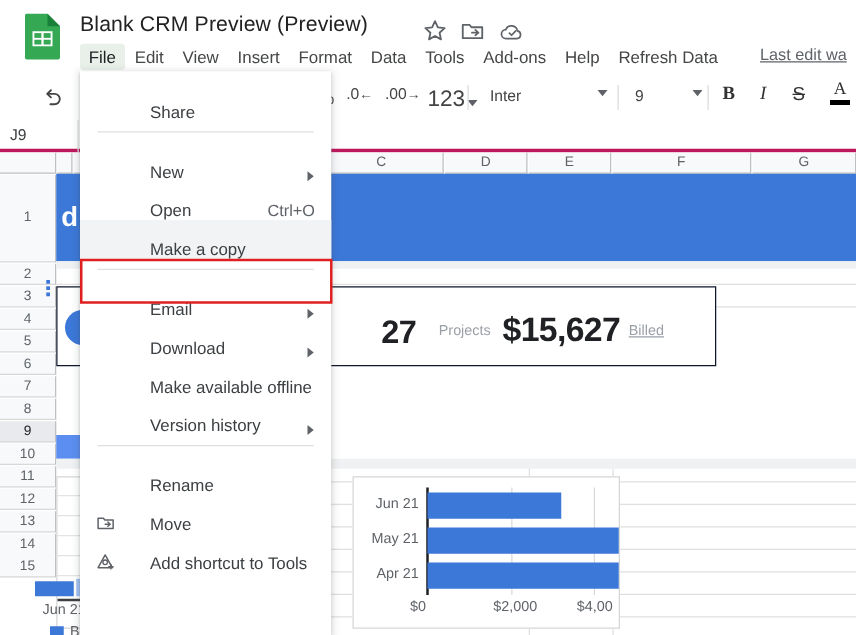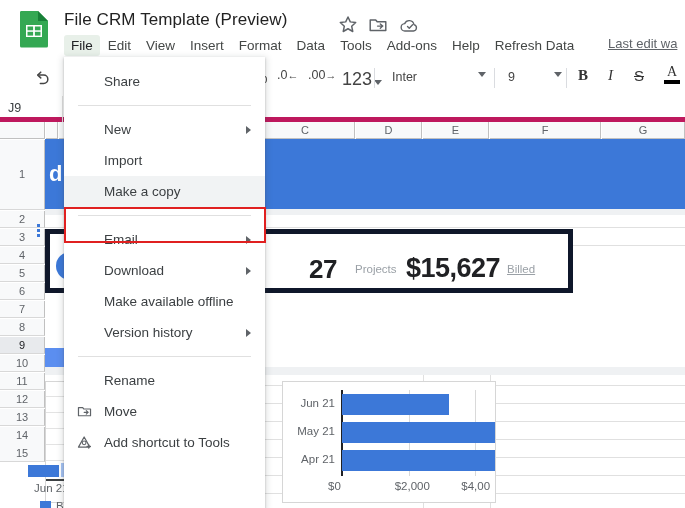--- a/index.html
+++ b/index.html
@@ -52,21 +52,21 @@
   .tb-size-caret { position:absolute; left:554px; top:12px; cursor:pointer; }
   .tb-bold { position:absolute; left:578px; top:7px; font-size:15px; font-weight:bold; color:#333; font-family:"Liberation Serif", serif; cursor:pointer; }
   .tb-italic { position:absolute; left:608px; top:7px; font-size:15px; font-style:italic; color:#333; font-family:"Liberation Serif", serif; cursor:pointer; }
   .tb-strike { position:absolute; left:634px; top:7px; font-size:15px; color:#333; text-decoration:line-through; cursor:pointer; }
   .tb-textcolor { position:absolute; left:664px; top:5px; cursor:pointer; text-align:center; width:16px;}
   .tb-textcolor .letter { font-size:14px; color:#333; font-family:"Liberation Serif", serif; line-height:14px;}
   .tb-textcolor .bar { width:16px; height:4px; background:#000; margin-top:1px; }
   .caret { width:0;height:0;border-left:4px solid transparent;border-right:4px solid transparent;border-top:5px solid #5f6368; display:inline-block; }
 
   
-  .formulabar { position:absolute; left:0; top:96px; width:685px; height:26px; background:#fff; border-bottom:5px solid #be185d;text-align:center;}
+  .formulabar { position:absolute; left:0; top:96px; width:685px; height:26px; background:#fff; border-bottom:3px solid #be185d;text-align:center;}
   .namebox { position:absolute; left:8px; top:5px; font-size:12.5px; color:#3c4043; }
   .fb-divider { position:absolute; left:62px; top:0px; width:1px; height:26px; background:#e0e0e0; }
 
   
   .grid { position:absolute; left:0; top:122px; width:685px; height:386px; background:#fff; overflow:hidden; }
   .corner { position:absolute; left:0; top:0; width:45px; height:17px; background:#f8f9fa; border-right:1px solid #c0c0c0; border-bottom:1px solid #c0c0c0;}
   .colhead-row { position:absolute; left:0; top:0; height:17px; }
   .colhead {
     position:absolute; top:0; height:17px; background:#f8f9fa;
     border-right:1px solid #c0c0c0; border-bottom:1px solid #c0c0c0;
@@ -86,21 +86,21 @@
   .banner {
     position:absolute; left:0px; top:0px; width:640px; height:70px;
     background:#3c78d8; color:#fff; font-size:22px; font-weight:bold;
     line-height:70px; padding-left:4px; overflow:hidden;
   }
   .banner-bottom { position:absolute; left:0; top:70px; width:640px; height:6px; background:#eff1f3; }
 
   
   .kpi-card {
     position:absolute; left:0px; top:90px; width:528px; height:64px;
-    background:#fff; border:5px solid #0f172a; display:flex; align-items:center;
+    background:#fff; border:1px solid #0f172a; display:flex; align-items:center;
   }
   .kpi-circle { position:absolute; left:6px; top:18px; width:28px; height:28px; border-radius:50%; background:#3c78d8; }
   .kpi-num { position:absolute; font-size:26px; font-weight:bold; color:#202124; letter-spacing:-0.5px;}
   .kpi-lbl { position:absolute; font-size:11.5px; color:#9aa0a6; }
   .kpi-num-1 { left:259px; top:20px; }
   .kpi-lbl-1 { left:305px; top:29px; }
   .kpi-num-2 { left:356px; top:19px; font-size:27px; }
   .kpi-lbl-2 { left:457px; top:29px;text-decoration:underline; }
   .resize-dots { position:absolute; left:-8px; top:85px; width:3px; height:12px; }
   .resize-dots i { display:block; width:3px; height:3px; background:#3c78d8; margin-bottom:2px; }
@@ -136,22 +136,22 @@
   .cr-bar { position:absolute; left:59px; height:21px; background:#3c78d8; }
   .cr-xlabel { position:absolute; top:98px; font-size:11.5px; color:#5f6368; }
 
   
   .dropdown {
     position:absolute; left:64px; top:57px; width:201px; height:451px;
     background:#fff; box-shadow:0 2px 6px 2px rgba(60,64,67,.15), 0 1px 2px 0 rgba(60,64,67,.3);
     z-index:50; padding-top:9px;
   }
   .dd-item {
-    position:relative; height:31px; display:flex; align-items:center;
-    padding-left:40px; font-size:13.5px; color:#3c4043; cursor:pointer; white-space:nowrap;
+    position:relative; height:31px; display:flex; align-items:flex-end;
+    padding-left:56px; font-size:13.5px; color:#3c4043; cursor:pointer; white-space:nowrap;
   }
   .dd-item.highlighted { background:#f1f3f4; }
   .dd-shortcut { position:absolute; right:13px; font-size:13px; color:#5f6368; }
   .dd-arrow {
     position:absolute; right:14px; width:0;height:0;
     border-top:4px solid transparent; border-bottom:4px solid transparent; border-left:5px solid #5f6368;
   }
   .dd-sep { height:1px; background:#e0e0e0; margin:8px 14px; }
   .dd-ico { position:absolute; left:12px; width:17px; height:17px; }
   .redbox {
@@ -168,21 +168,21 @@
     <svg class="sheets-logo" viewBox="0 0 32 38">
       <path d="M3 1 h17 l10 10 v25 a1.5 1.5 0 0 1 -1.5 1.5 h-25 A1.5 1.5 0 0 1 2 36 V2.5 A1.5 1.5 0 0 1 3 1 z" fill="#34a853"></path>
       <path d="M20 1 l10 10 h-10 z" fill="#188038"></path>
       <rect x="8" y="15" width="16" height="12" fill="#fff"></rect>
       <rect x="9.5" y="16.5" width="5.6" height="3.8" fill="#34a853"></rect>
       <rect x="16.9" y="16.5" width="5.6" height="3.8" fill="#34a853"></rect>
       <rect x="9.5" y="21.8" width="5.6" height="3.8" fill="#34a853"></rect>
       <rect x="16.9" y="21.8" width="5.6" height="3.8" fill="#34a853"></rect>
     </svg>
 
-    <div class="doc-title">File CRM Template (Preview)</div>
+    <div class="doc-title">Blank CRM Preview (Preview)</div>
 
     <svg class="title-icon ti-star" viewBox="0 0 24 24">
       <path d="M12 3.2l2.5 5.4 5.9.7-4.4 4 1.2 5.8-5.2-3-5.2 3 1.2-5.8-4.4-4 5.9-.7z" fill="none" stroke="#5f6368" stroke-width="1.6" stroke-linejoin="round"></path>
     </svg>
 
     <svg class="title-icon ti-move" viewBox="0 0 24 24">
       <path d="M3.5 6.5h6l1.6 2h9.4v9.5h-17z" fill="none" stroke="#5f6368" stroke-width="1.6" stroke-linejoin="round"></path>
       <path d="M11.5 13.2h5M14.5 10.8l2.6 2.4-2.6 2.4" fill="none" stroke="#5f6368" stroke-width="1.5" stroke-linecap="round"></path>
     </svg>
 
@@ -362,21 +362,22 @@
   <div class="dropdown" id="file-menu">
       <div class="dd-item">
         <span>Share</span>
       </div>
       <div class="dd-sep"></div>
       <div class="dd-item">
         <span>New</span>
         <span class="dd-arrow"></span>
       </div>
       <div class="dd-item">
-        <span>Import</span>
+        <span>Open</span>
+        <span class="dd-shortcut">Ctrl+O</span>
       </div>
       <div class="dd-item highlighted">
         <span>Make a copy</span>
       </div>
       <div class="dd-sep"></div>
       <div class="dd-item">
         <span>Email</span>
         <span class="dd-arrow"></span>
       </div>
       <div class="dd-item">

